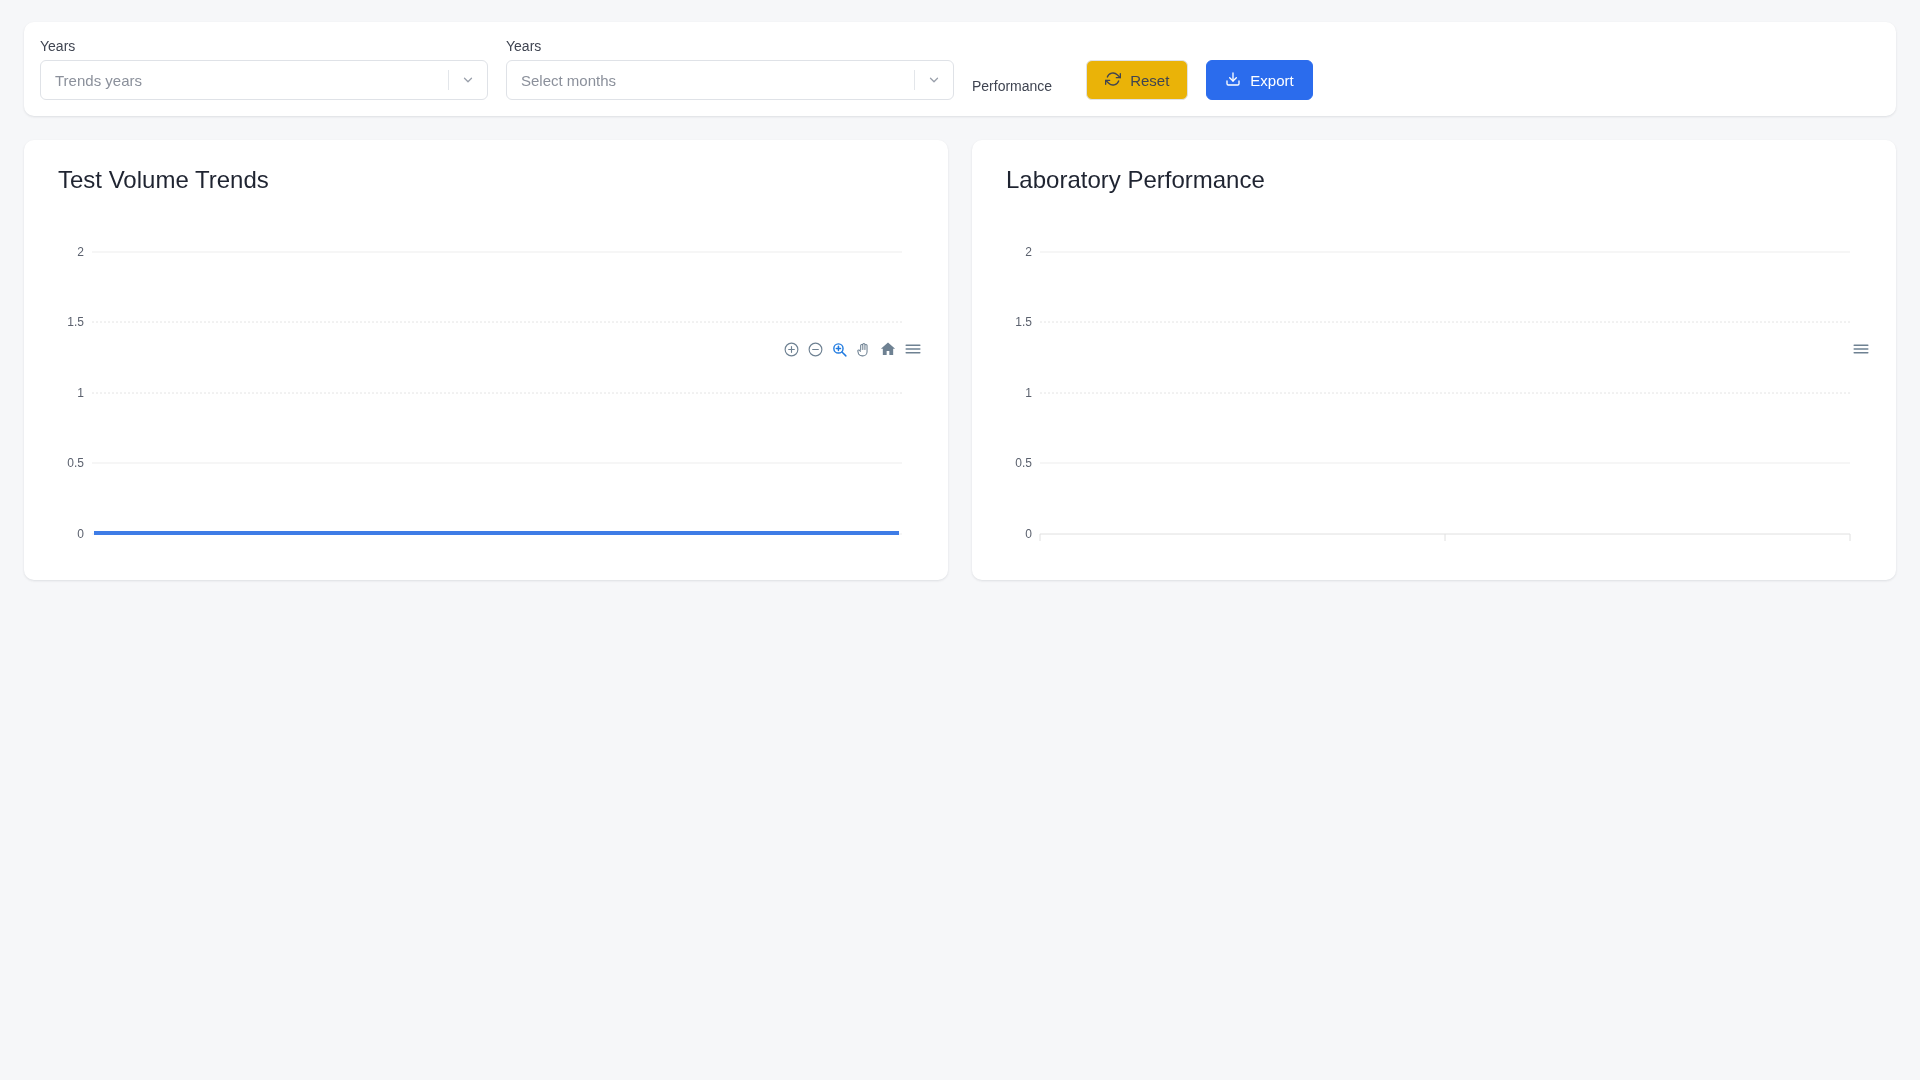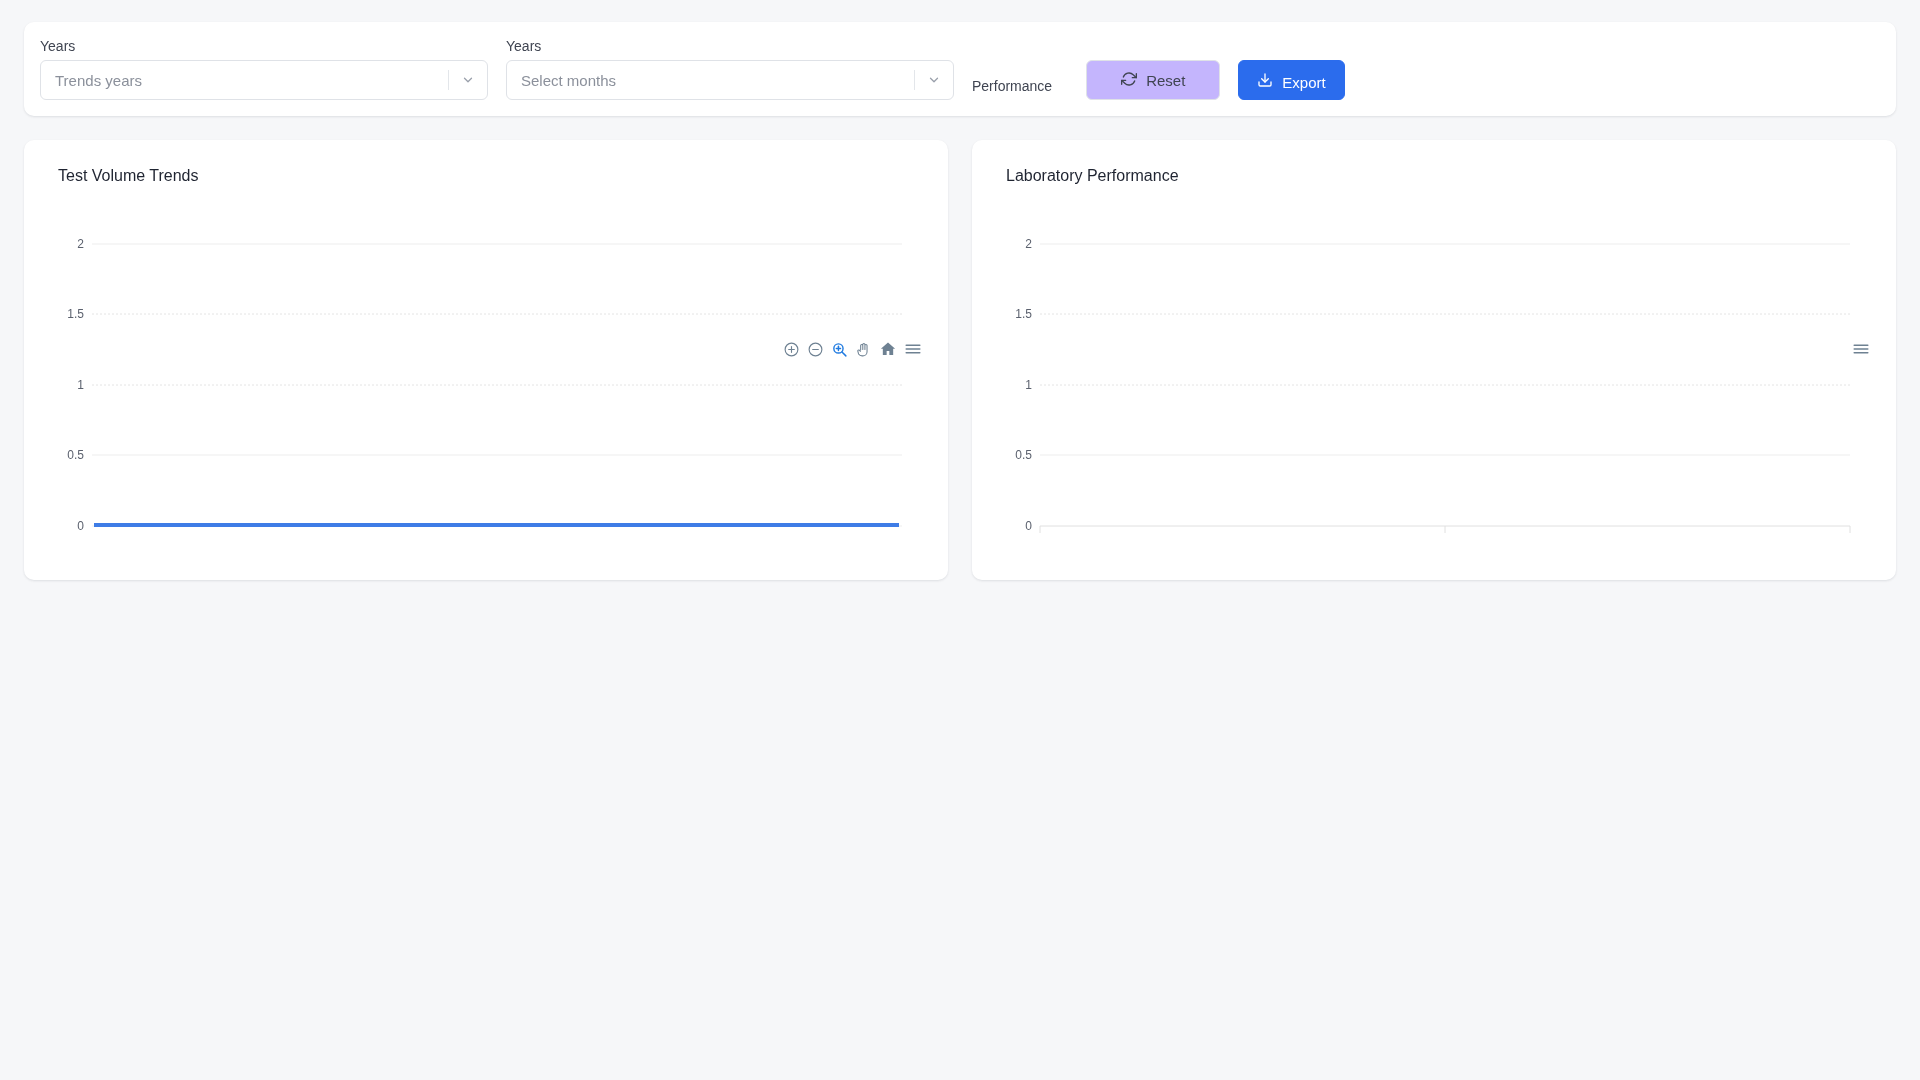--- a/index.html
+++ b/index.html
@@ -65,50 +65,49 @@
     height: 40px;
     border-radius: 6px;
     display: inline-flex;
     align-items: center;
     gap: 9px;
     font-size: 15px;
     cursor: pointer;
     user-select: none;
   }
   .btn-reset {
-    background: #c4b5fd;
+    background: #eab308;
     border: 1px solid #dfe2e7;
     color: #3f4451;
-    padding: 0 34px;
+    padding: 0 18px;
   }
   .btn-export {
     background: #2b6ced;
     border: 1px solid #2b6ced;
     color: #fff;
-    padding: 8px 18px;
-    align-items: flex-end;
+    padding: 0 18px;
   }
 
   
   .charts-row {
     display: flex;
     gap: 24px;
     margin-top: 24px;
   }
   .chart-card {
     background: #fff;
     border-radius: 10px;
     box-shadow: 0 1px 3px rgba(16,24,40,.07), 0 1px 2px rgba(16,24,40,.04);
     width: 924px;
     height: 440px;
     padding: 22px 22px 14px 18px;
     position: relative;
   }
   .chart-title {
-    font-size: 16px;
+    font-size: 24px;
     color: #1f2431;
     line-height: 1;
     margin: 6px 0 0 16px;
   }
   .apex-toolbar {
     position: absolute;
     top: 200px;
     right: 26px;
     display: flex;
     align-items: center;

